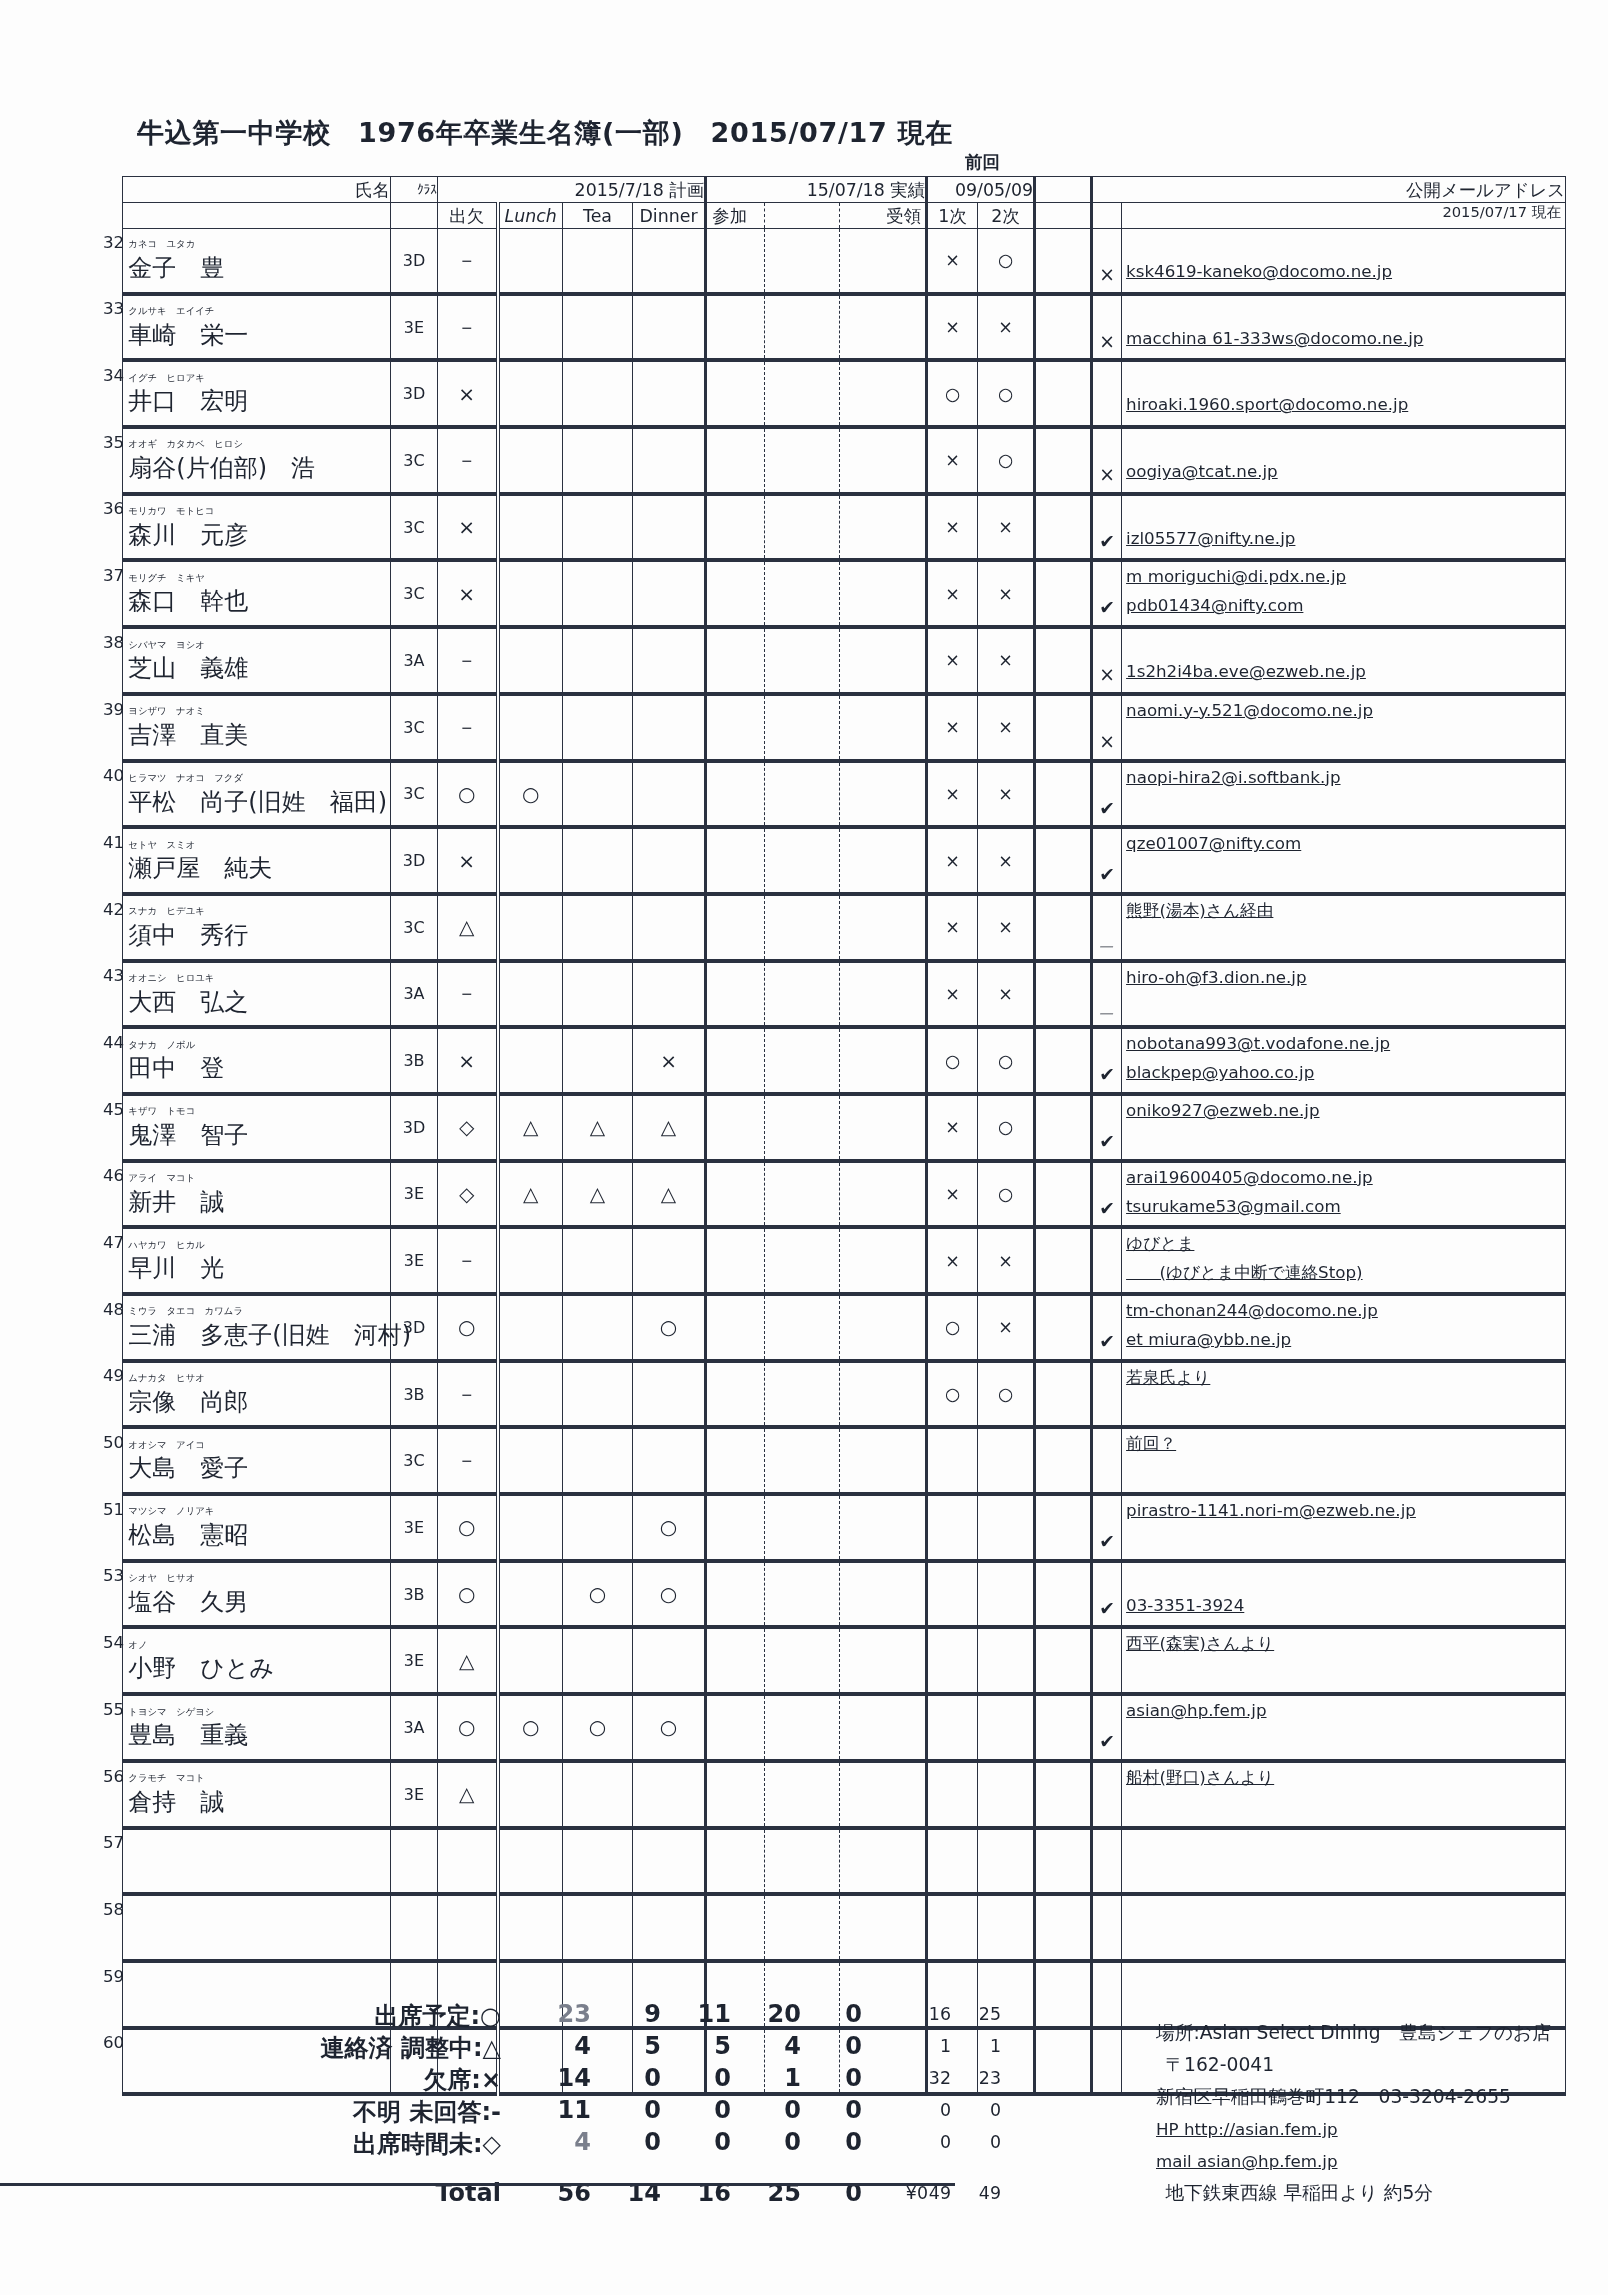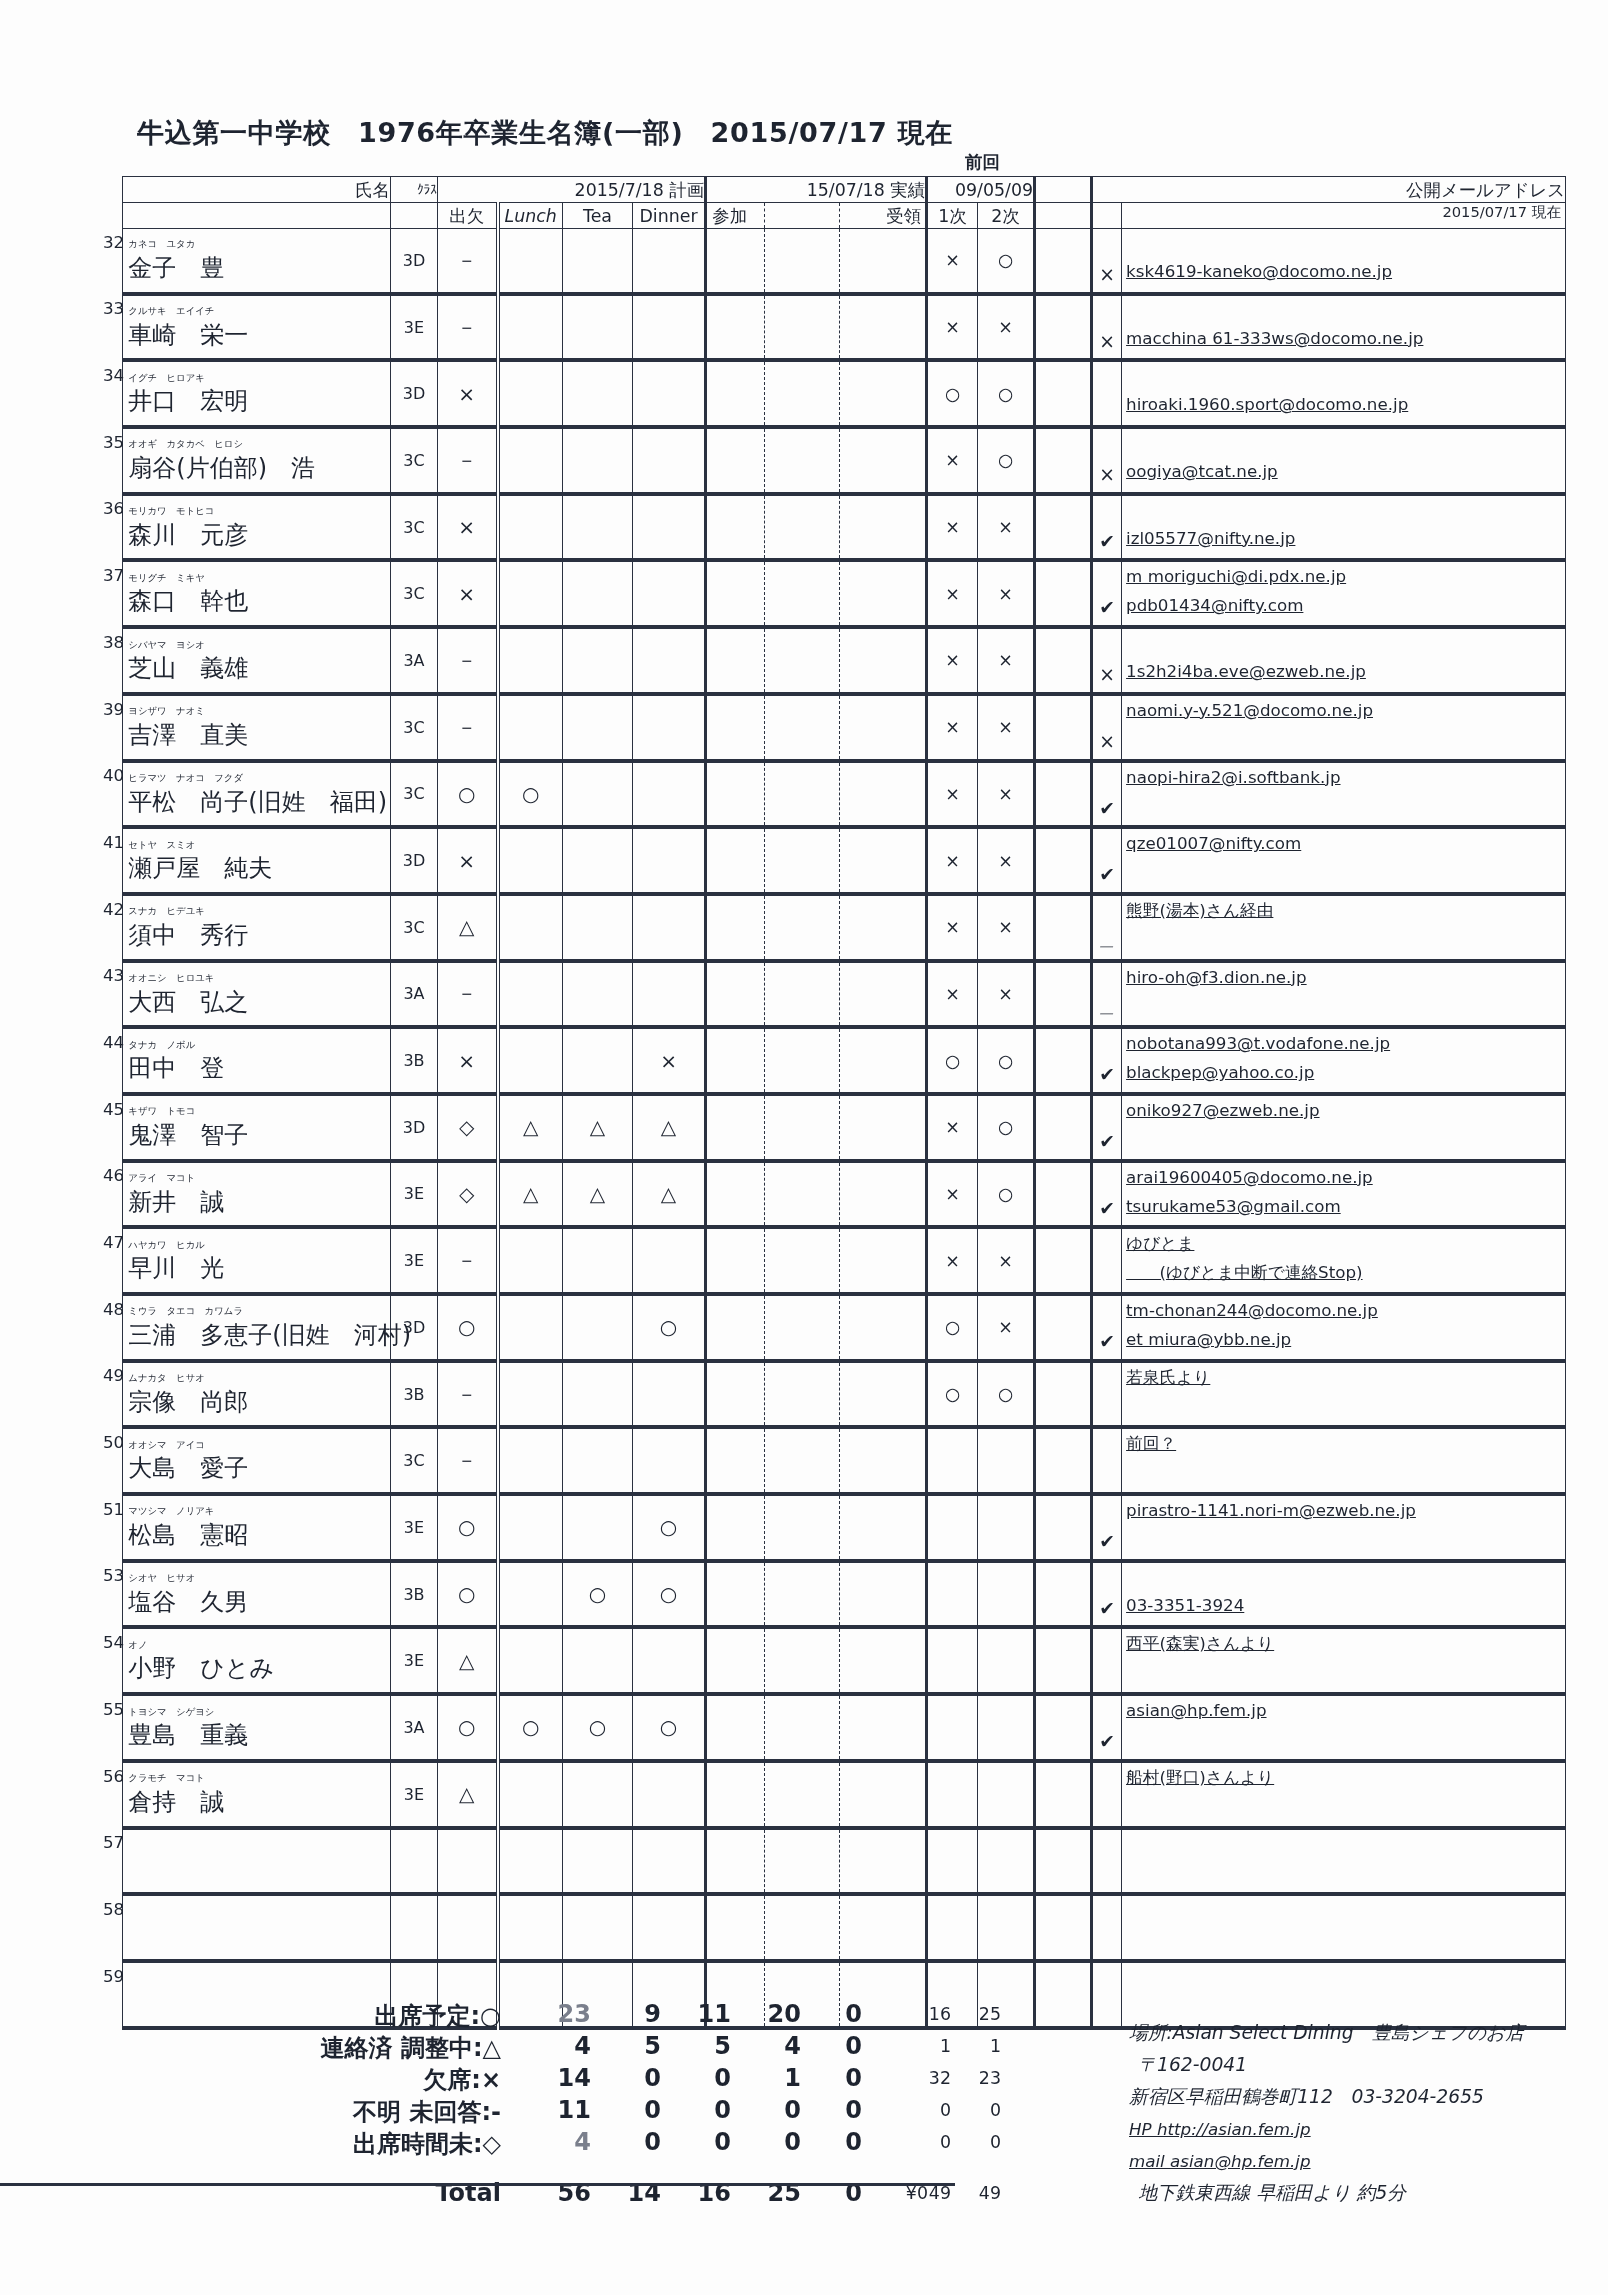--- a/index.html
+++ b/index.html
@@ -30,21 +30,21 @@
   .c-mail div { text-decoration:underline; white-space:nowrap; }
   .c-mail .pad-top { padding-top:28px; }
   .h-left { text-align:left; padding-left:5.3px !important; }
   .h-right { text-align:right; padding-right:4px !important; }
   .summary { position:absolute; left:120px; top:2000px; width:955px; }
   .sum-row { position:relative; height:32px; font-size:24px; font-weight:bold; }
   .sum-label { position:absolute; right:574px; white-space:nowrap; text-align:right; }
   .sum-val { position:absolute; width:47px; text-align:right; }
   .sum-rule { position:absolute; left:0; top:2183px; width:955px; height:3.3px; background:#2a3140; }
   .prev-val { position:absolute; font-size:17.4px; width:33px; text-align:right; font-weight:normal; }
-  .venue { position:absolute; left:1129px; top:2017px; font-size:18.7px; line-height:32px; white-space:nowrap;font-style:italic; }
+  .venue { position:absolute; left:1156px; top:2017px; font-size:18.7px; line-height:32px; white-space:nowrap; }
   .venue .u { text-decoration:underline; }
   .muted { color:#7a7f8c; }
   .chk { font-weight:bold; font-style:italic; }
 </style>
 </head>
 <body>
 
 <div class="title">
   <span>牛込第一中学校</span><span>1976年卒業生名簿(一部)</span><span>2015/07/17 現在</span>
 </div>
@@ -738,20 +738,43 @@
     <td class="mark thick-l" style="font-size:17.4px"></td>
     <td class="mark" style="font-size:17.4px"></td>
     <td class="thick-l"></td>
     <td class="c-chk thick-l chk"></td>
     <td class="c-mail">
       <div class="pad-top"></div>
       <div></div>
     </td>
   </tr>
 
+  <tr class="data">
+    <td class="c-name">
+      <span class="rownum">60</span>
+      <span class="kana"></span>
+      <span class="kanji"></span>
+    </td>
+    <td class="c-class"></td>
+    <td class="mark"></td>
+    <td class="mark dbl-l"></td>
+    <td class="mark"></td>
+    <td class="mark"></td>
+    <td class="mark thick-l dashed-r"></td>
+    <td class="mark dashed-l dashed-r"></td>
+    <td class="mark dashed-l"></td>
+    <td class="mark thick-l" style="font-size:17.4px"></td>
+    <td class="mark" style="font-size:17.4px"></td>
+    <td class="thick-l"></td>
+    <td class="c-chk thick-l chk"></td>
+    <td class="c-mail">
+      <div class="pad-top"></div>
+      <div></div>
+    </td>
+  </tr>
 </tbody>
   </table>
 </div>
 
 <div class="summary" id="summary">
     <div class="sum-row">
       <span class="sum-label">出席予定:○</span>
       <span class="sum-val muted" style="left: 424px;">23</span>
       <span class="sum-val" style="left: 494px;">9</span>
       <span class="sum-val" style="left: 564px;">11</span>

